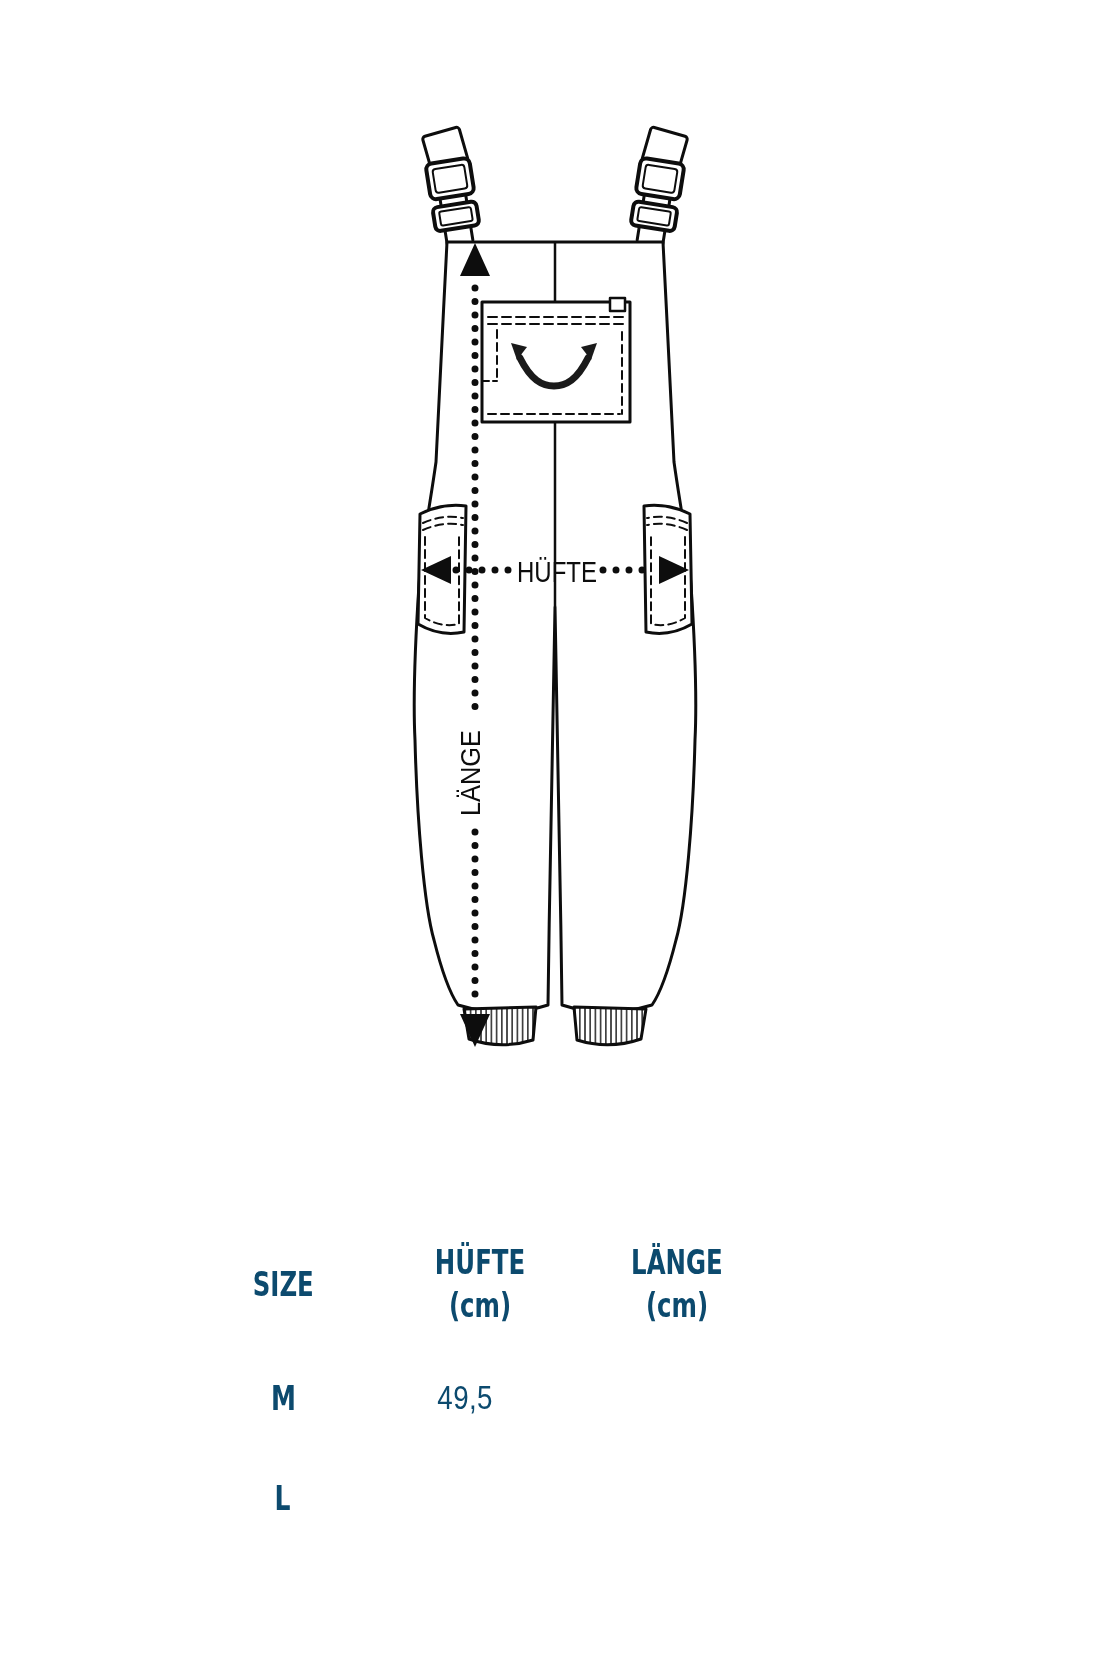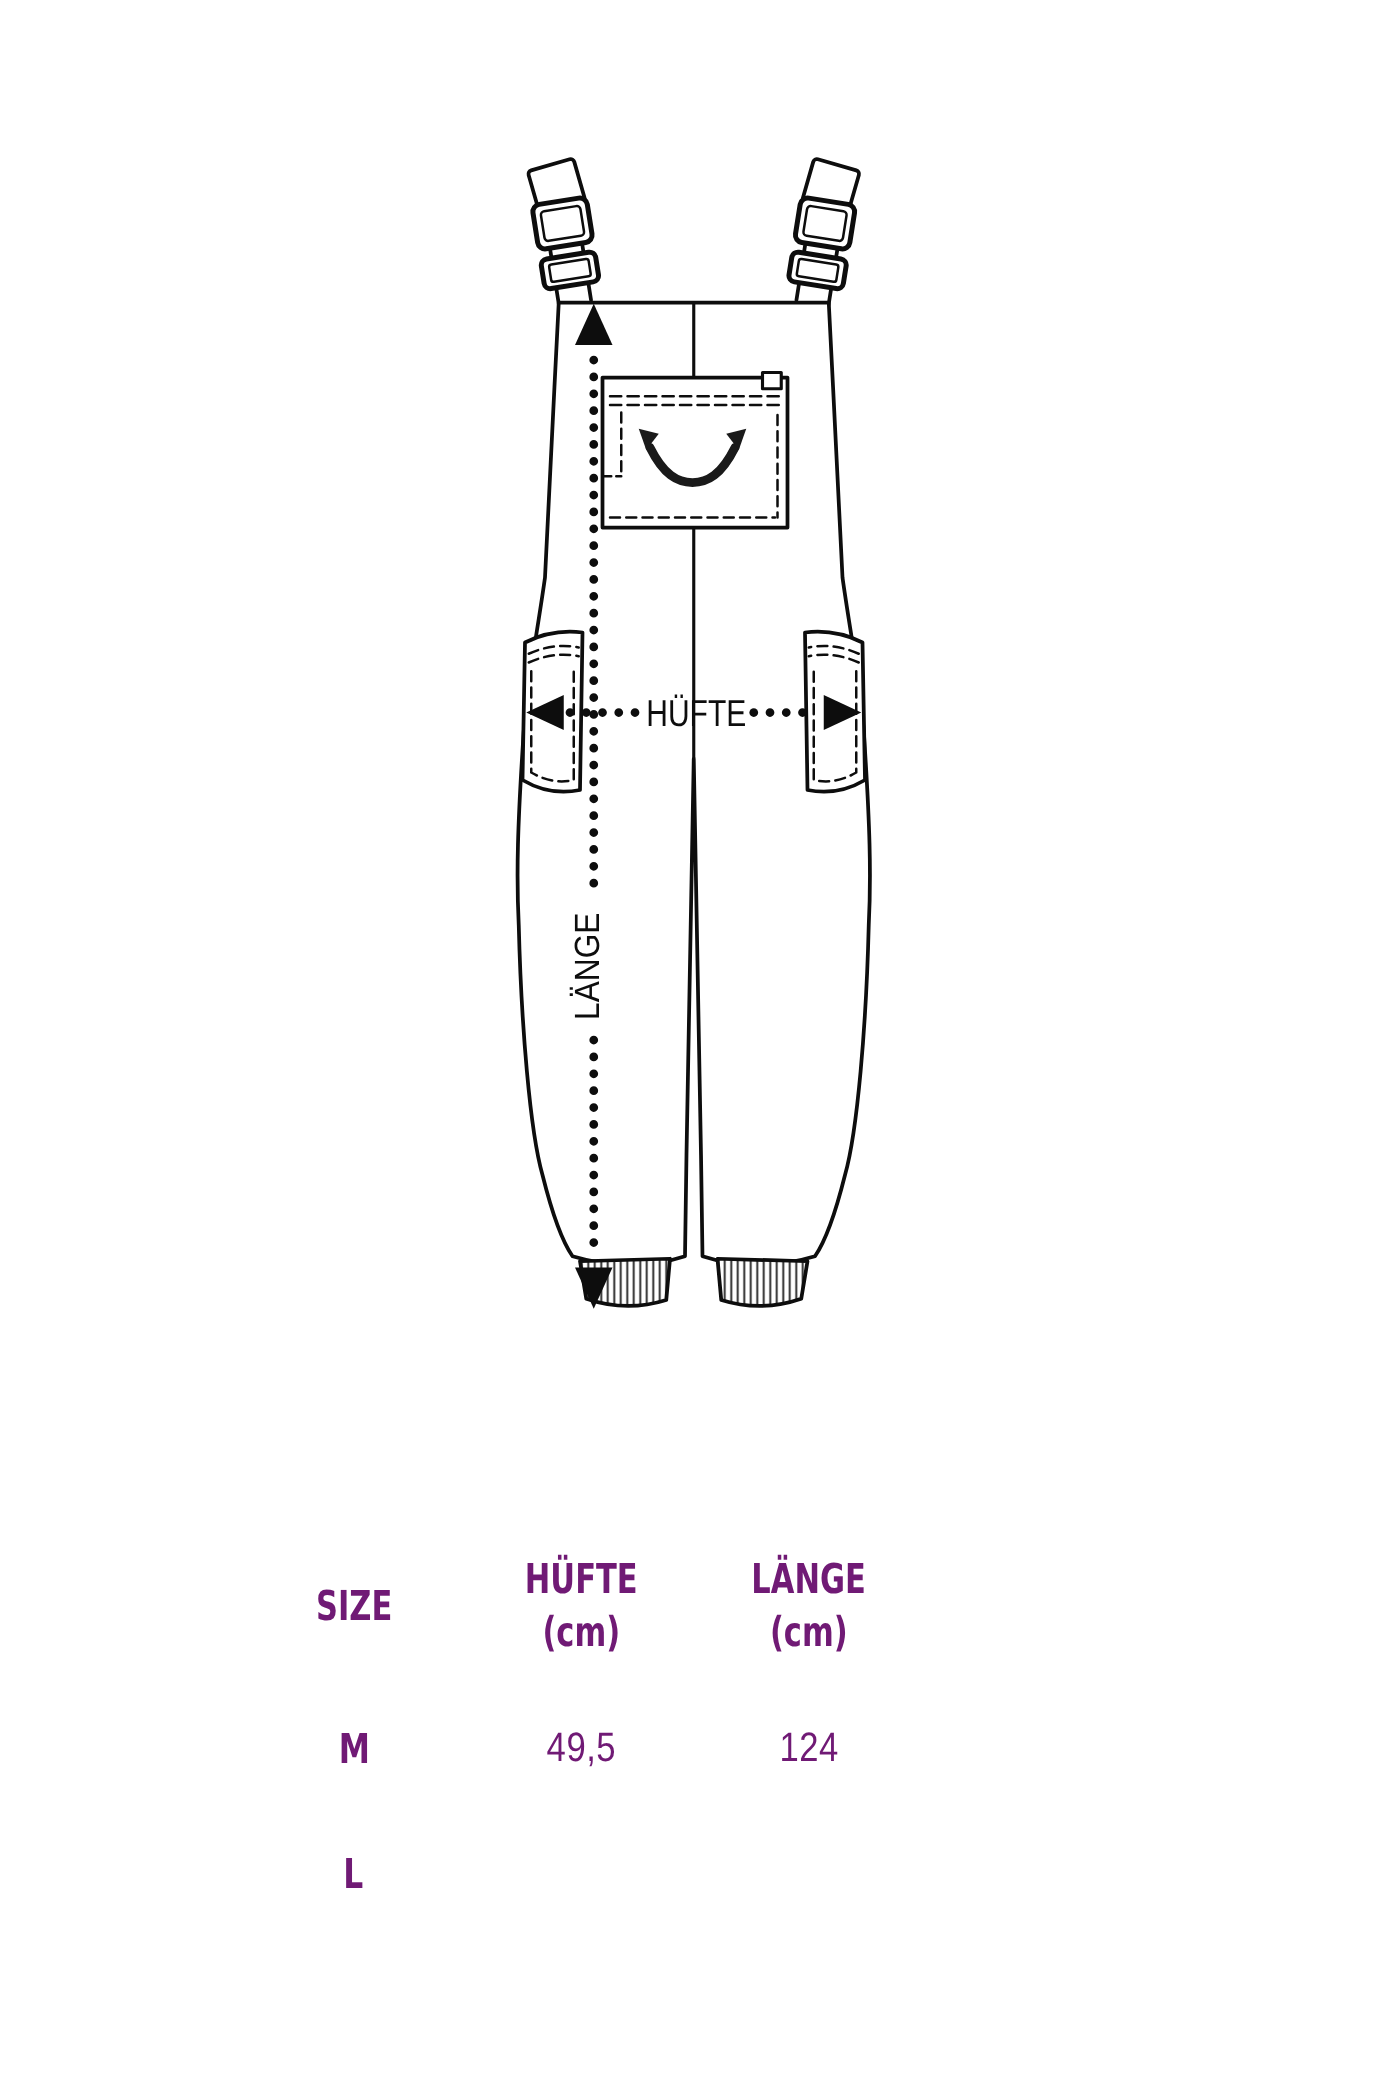--- a/index.html
+++ b/index.html
@@ -1,25 +1,25 @@
 <!DOCTYPE html>
 <html><head>
 <meta charset="utf-8">
 <style>
   html,body { margin:0; padding:0; background:#ffffff; }
   .page {
     position:relative; width:1110px; height:1667px; background:#ffffff;
-    font-family:"Liberation Sans", sans-serif; color:#701a75; overflow:hidden;
+    font-family:"Liberation Sans", sans-serif; color:#0c4a6e; overflow:hidden;
   }
   .drawing { position:absolute; left:0; top:0; }
   .meas-text { font-family:"Liberation Sans", sans-serif; fill:#0d0d0d; }
 
   .size-table { position:absolute; left:192px; top:1236px; width:546px; height:320px; }
   .t-row { position:absolute; left:0; width:546px; display:grid; grid-template-columns:182px 182px 182px; }
-  .t-head  { top:0;    height:96px; }
+  .t-head  { top:0;    height:96px;gap:15px; }
   .t-row-m { top:132px; height:60px; }
   .t-row-l { top:232px; height:60px; }
   .cell { display:flex; align-items:center; justify-content:center; text-align:center; }
   .h-stack { display:flex; flex-direction:column; justify-content:center; align-items:center; }
   .h-line {
     font-family:"DejaVu Sans", sans-serif; font-weight:bold;
     font-size:33px; line-height:43px; transform:scaleX(0.74); white-space:nowrap;
   }
   .sz {
     font-family:"DejaVu Sans", sans-serif; font-weight:bold;
@@ -165,23 +165,20 @@
       </div>
     </div>
 
     <div class="t-row t-row-m">
       <div class="cell">
         <span class="sz">M</span>
       </div>
       <div class="cell">
         <span class="val">49,5</span>
       </div>
-      <div class="cell">
-        <span class="val">124</span>
-      </div>
     </div>
 
     <div class="t-row t-row-l">
       <div class="cell">
         <span class="sz">L</span>
       </div>
     </div>
 
   </div>
 </div>

